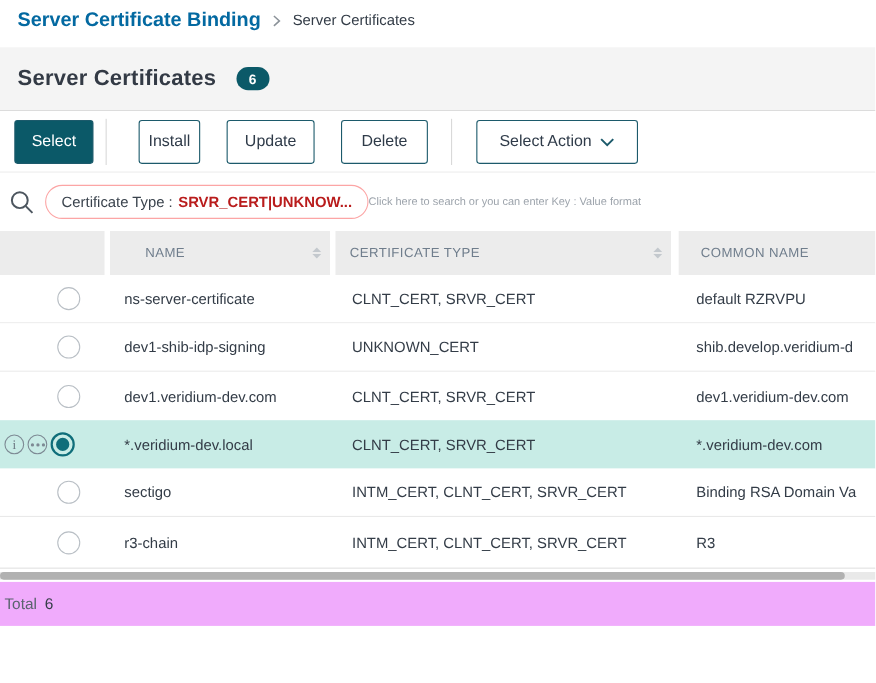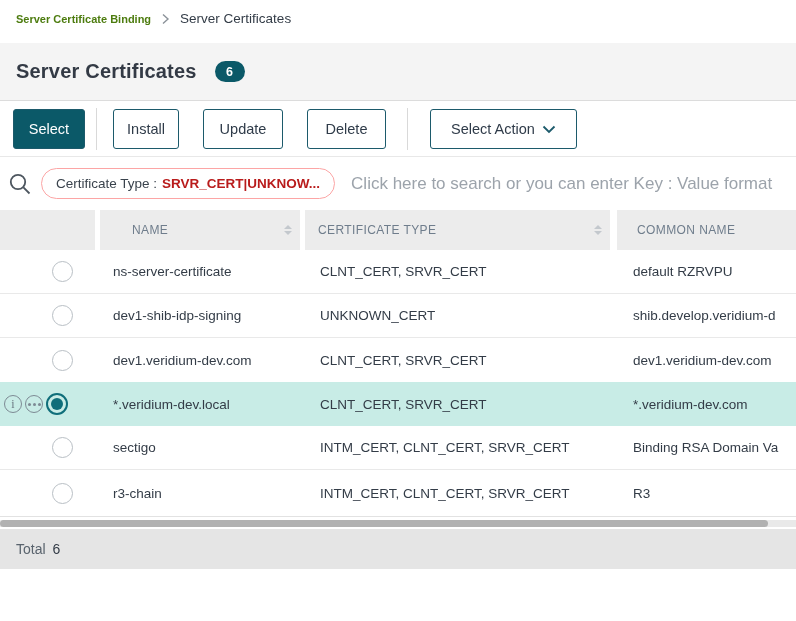--- a/index.html
+++ b/index.html
@@ -2,47 +2,47 @@
 <html><head>
 <meta charset="utf-8">
 <style>
   * { margin:0; padding:0; box-sizing:border-box; }
   html,body { width:796px; height:621px; background:#fff; overflow:hidden; }
   body { font-family:"Liberation Sans", sans-serif; color:#333c47; }
   .app { width:796px; height:621px; overflow:hidden; position:relative; background:#fff; }
 
   
   .breadcrumb { height:43px; display:flex; align-items:center; padding:0 16px 6px 16px; background:#fff; }
-  .crumb-link { font-size:11px; font-weight:700; color:#4d7c0f; cursor:pointer; }
+  .crumb-link { font-size:18px; font-weight:700; color:#0369a1; cursor:pointer; }
   .crumb-sep { margin:0 10px; display:flex; align-items:center; }
   .crumb-current { font-size:13.5px; color:#333c47; }
 
   
   .title-band { height:58px; background:#f4f4f4; border-bottom:1px solid #dcdcdc; display:flex; align-items:center; padding:0 16px; }
   .page-title { font-size:20px; font-weight:700; color:#333a45; letter-spacing:0.2px; }
   .count-badge { margin-left:18px; min-width:30px; height:21px; padding:0 9px; border-radius:11px; background:#0b5968; color:#fff; font-size:12.5px; font-weight:700; display:flex; align-items:center; justify-content:center; }
 
   
   .toolbar { height:56px; display:flex; align-items:center; background:#fff; border-bottom:1px solid #e8e8e8; }
   .btn { height:40px; border:1px solid #1c5a6b; background:#fff; color:#2f3b49; font-size:14.5px; font-family:inherit; border-radius:3px; display:flex; align-items:center; justify-content:center; cursor:pointer; }
   .btn-primary { background:#0b5968; color:#fff; width:72px; margin-left:13px; }
-  .btn-install { width:66px; margin-left:16px; }
+  .btn-install { width:56px; margin-left:29px; }
   .btn-update { width:80px; margin-left:24px; }
   .btn-delete { width:79px; margin-left:24px; }
   .btn-action { width:147px; margin-left:22px; }
   .btn-action svg { margin-left:7px; margin-top:2px; }
   .vdiv { width:1px; height:42px; background:#d9d9d9; margin-left:11px; }
   .vdiv2 { margin-left:21px; }
 
   
   .search-row { height:53px; display:flex; align-items:center; background:#fff; padding-left:8px; }
   .search-icon { display:flex; align-items:center; }
   .filter-chip { margin-left:9px; height:31px; border:1px solid #fca5a5; border-radius:16px; background:#fff; display:flex; align-items:center; padding:0 14px; font-size:13.5px; color:#3a434d; cursor:pointer; white-space:nowrap; }
   .chip-value { font-weight:700; margin-left:5px; color:#b91c1c; }
-  .search-placeholder { margin-left:16px; font-size:17px; color:#9ca3ab; white-space:nowrap; }
+  .search-placeholder { font-size:10px; color:#9ca3ab; white-space:nowrap; }
 
   
   .grid { display:grid; grid-template-columns:95px 5px 200px 5px 305px 7px 1fr; }
   .thead { height:40px; background:#fff; }
   .hc { background:#ececec; display:flex; align-items:center; font-size:12px; color:#6f7d8c; letter-spacing:0.4px; cursor:pointer; }
   .hc-name { padding-left:32px; justify-content:space-between; padding-right:8px; }
   .hc-type { padding-left:13px; justify-content:space-between; padding-right:8px; }
   .hc-common { padding-left:20px; }
   .sort { display:inline-flex; flex-direction:column; gap:2px; }
   .sort i { display:block; width:0; height:0; border-left:4px solid transparent; border-right:4px solid transparent; }
@@ -63,21 +63,21 @@
   .radio { width:21px; height:21px; border:1.5px solid #b9bfc5; border-radius:50%; background:#fff; flex:none; cursor:pointer; }
   .radio-sel { width:22px; height:22px; border:2px solid #0f6e7a; border-radius:50%; background:#c8ece6; display:flex; align-items:center; justify-content:center; flex:none; cursor:pointer; }
   .radio-sel::after { content:""; width:12px; height:12px; border-radius:50%; background:#0f6e7a; }
   .circ-icon { width:18px; height:18px; border:1.5px solid #7d8a94; border-radius:50%; display:flex; align-items:center; justify-content:center; flex:none; cursor:pointer; background:transparent; }
   .info-glyph { font-family:"Liberation Serif", serif; font-size:12px; color:#6b7781; line-height:1; }
   .dot3 { width:3px; height:3px; border-radius:50%; background:#7d8a94; box-shadow:-5px 0 0 #7d8a94, 5px 0 0 #7d8a94; }
 
   
   .hscroll { margin-top:3px; height:7px; background:#e9e9e9; position:relative; }
   .hthumb { position:absolute; left:0; top:0; height:7px; width:96.5%; background:#b1b1b1; border-radius:4px; cursor:grab; }
-  .tfooter { margin-top:2px; height:40px; background:#e5e5e5; display:flex; align-items:center; padding:0 16px; }
+  .tfooter { margin-top:2px; height:40px; background:#f0abfc; display:flex; align-items:center; padding:0 4px; }
   .total-label { font-size:14px; color:#59636d; }
   .total-value { font-size:14px; color:#333c47; margin-left:7px; }
 </style>
 </head>
 <body>
 
 <div class="app">
 
   <div class="breadcrumb">
     <span class="crumb-link">Server Certificate Binding</span>

